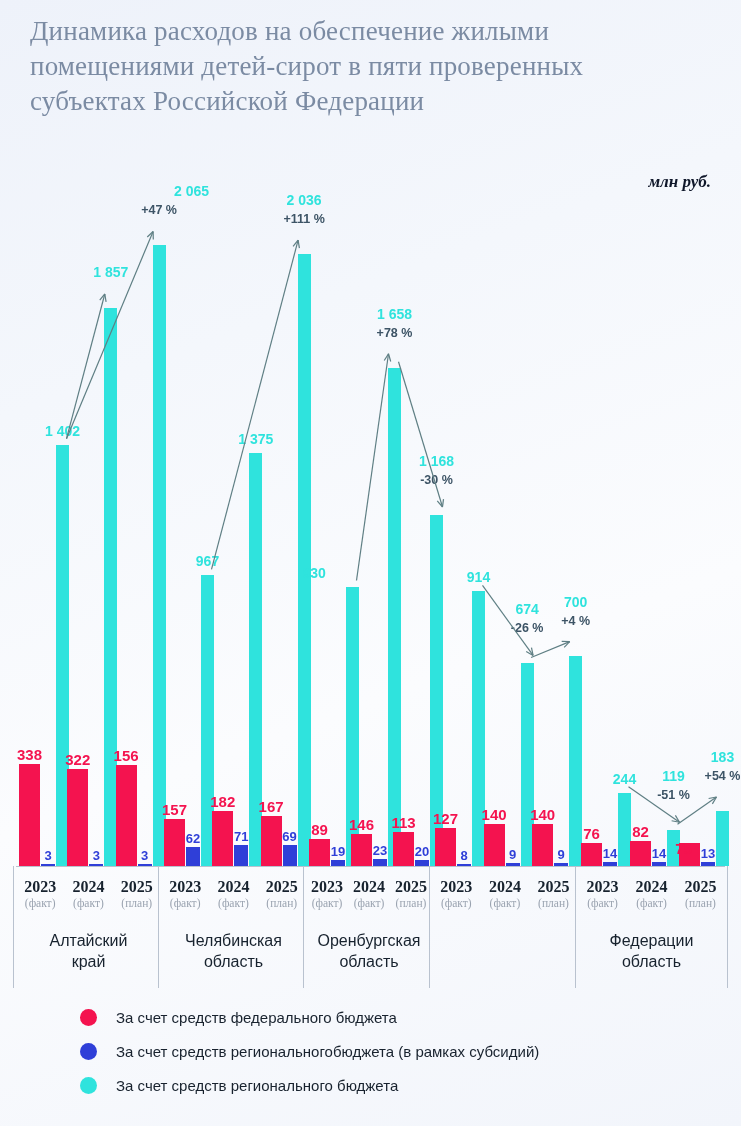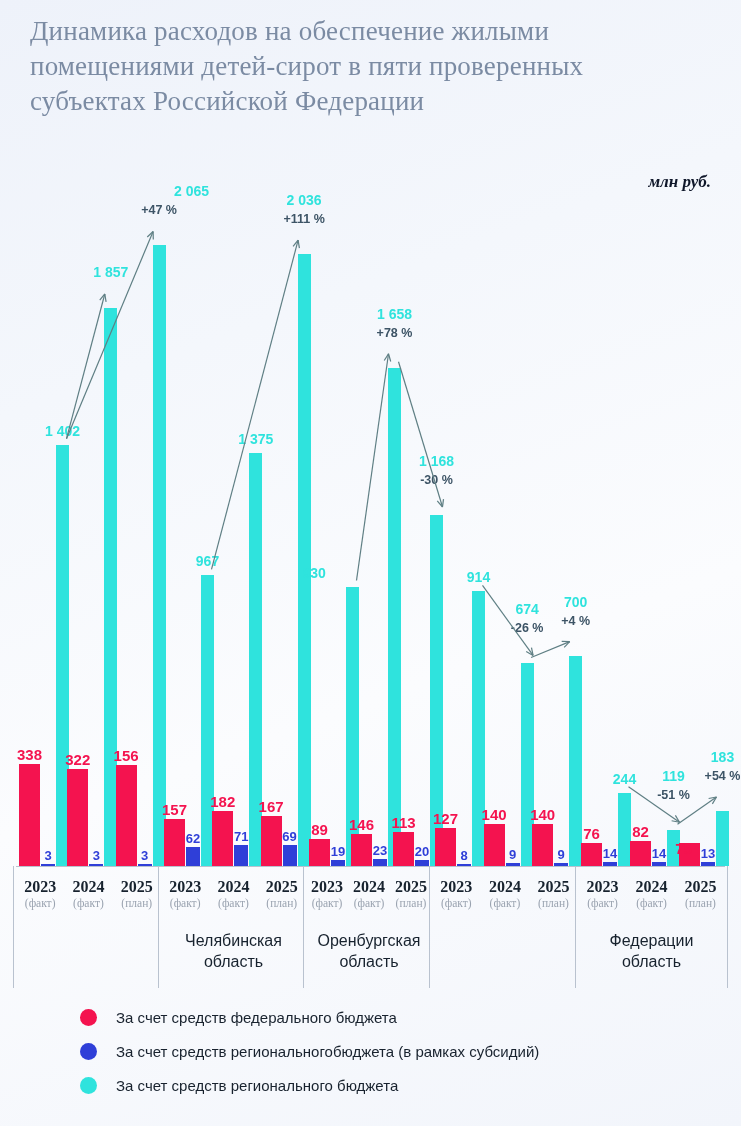--- a/index.html
+++ b/index.html
@@ -222,20 +222,24 @@
         <line x1="716.5" y1="797.0085" x2="712.3783963687397" y2="803.8650577009738" stroke="#5f7f84" stroke-width="1.2"></line>
         <line x1="716.5" y1="797.0085" x2="708.6432942745679" y2="798.515873591371" stroke="#5f7f84" stroke-width="1.2"></line>
       </g>
     </svg>
 
   <div class="axis" id="axis">
     <div class="axis-line"></div>
   <div class="yr" style="left: 4.15px; top: 12px;"><span>2023</span><span class="sub2">(факт)</span></div>
       <div class="yr" style="left: 52.45px; top: 12px;"><span>2024</span><span class="sub2">(факт)</span></div>
       <div class="yr" style="left: 100.75px; top: 12px;"><span>2025</span><span class="sub2">(план)</span></div>
+      <div class="gname" style="left: 16px; width: 145px; top: 64px;">
+        <div>Алтайский</div>
+        <div>край</div>
+      </div>
       <div class="sep" style="left: 13px;"></div>
       <div class="yr" style="left: 149.15px; top: 12px;"><span>2023</span><span class="sub2">(факт)</span></div>
       <div class="yr" style="left: 197.45px; top: 12px;"><span>2024</span><span class="sub2">(факт)</span></div>
       <div class="yr" style="left: 245.75px; top: 12px;"><span>2025</span><span class="sub2">(план)</span></div>
       <div class="gname" style="left: 161px; width: 145px; top: 64px;">
         <div>Челябинская</div>
         <div>область</div>
       </div>
       <div class="sep" style="left: 158px;"></div>
       <div class="yr" style="left: 291px; top: 12px;"><span>2023</span><span class="sub2">(факт)</span></div>

